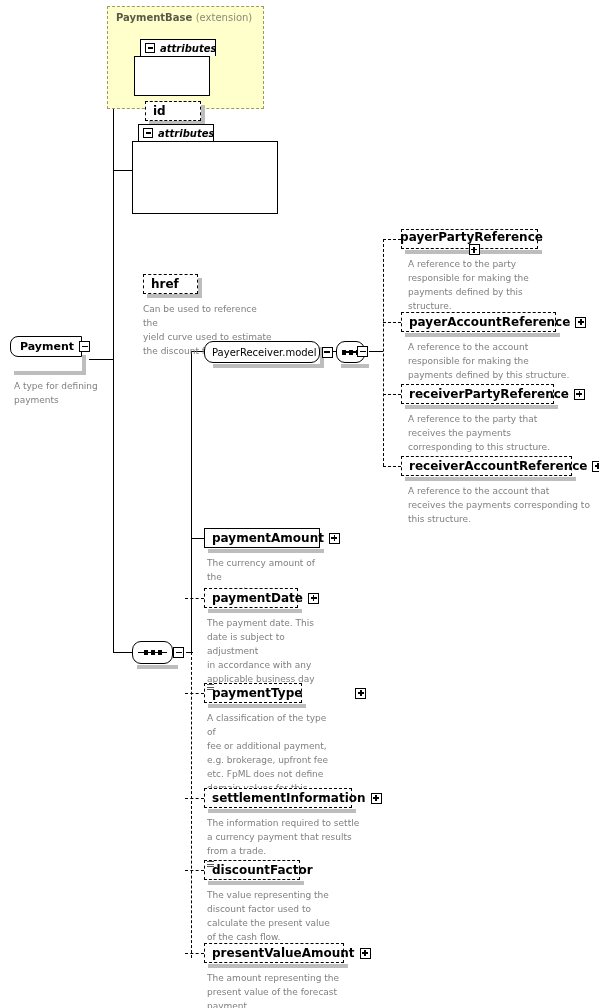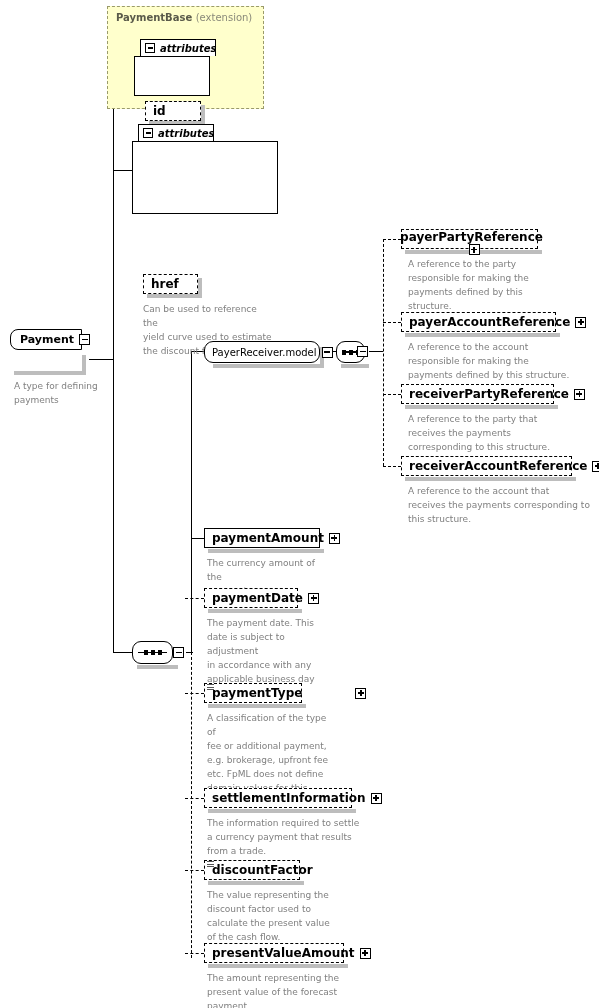--- a/index.html
+++ b/index.html
@@ -195,21 +195,21 @@
   <div class="nodebox dashed" style="left:11px;top:150px;width:55px;height:20px;">
     <span class="lbl">href</span>
   </div>
   <div class="desc" style="left:11px;top:178px;width:130px;">Can be used to reference the
 yield curve used to estimate
 the discount factor</div>
 </div>
 
 <div class="shadow" style="left:14px;top:371px;width:72px;height:4px;"></div>
 <div class="shadow" style="left:82px;top:355px;width:4px;height:17px;"></div>
-<div class="rootnode" style="left:10px;top:329px;width:72px;height:21px;">
+<div class="rootnode" style="left:10px;top:336px;width:72px;height:21px;">
   <span class="lbl" style="flex:1 1 auto;white-space:nowrap;">Payment</span>
   <span class="ctrl-in"></span>
 </div>
 <div class="desc" style="left:14px;top:379px;width:100px;">A type for defining
 payments</div>
 
 <div class="shadow" style="left:213px;top:364px;width:111px;height:4px;"></div>
 <div class="shadow" style="left:320px;top:347px;width:4px;height:18px;"></div>
 <div class="roundnode oct" style="left:204px;top:341px;width:116px;height:22px;padding:0 4px 0 7px;justify-content:space-between;">
   <span style="white-space:nowrap;">PayerReceiver.model</span>

